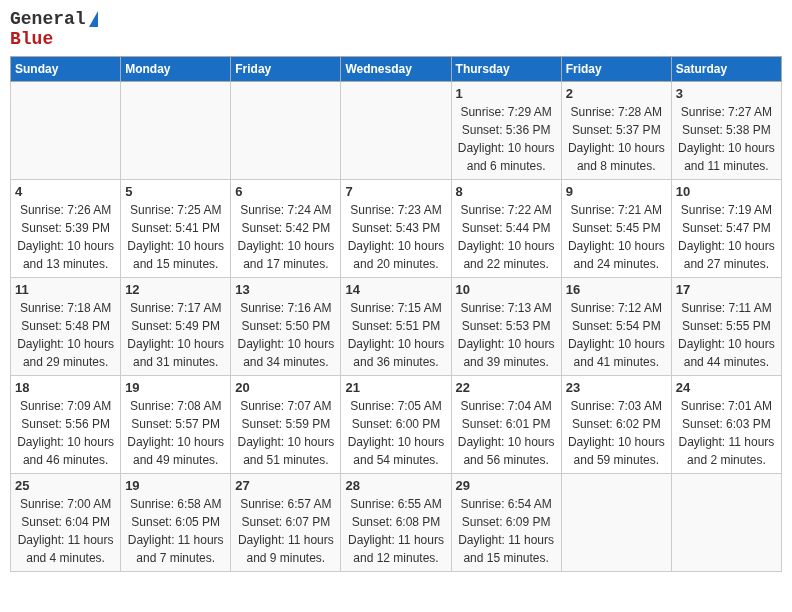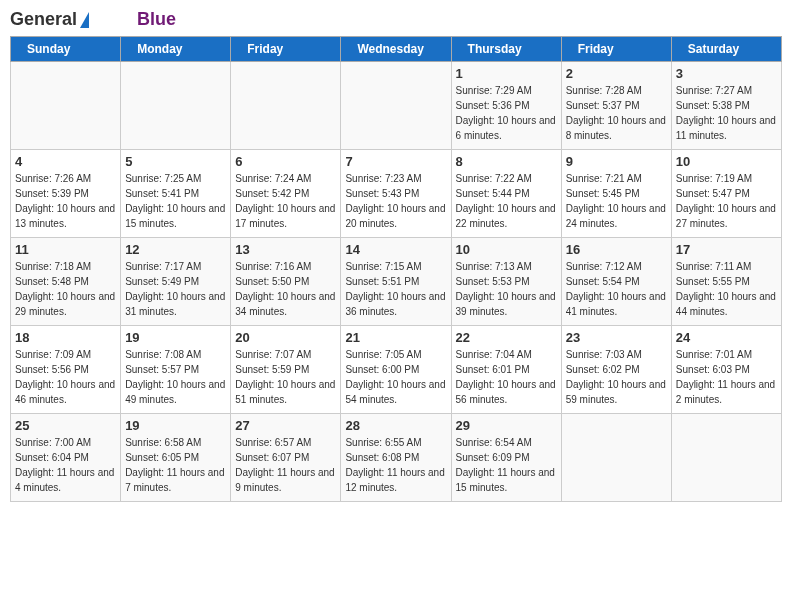--- a/index.html
+++ b/index.html
@@ -11,24 +11,25 @@
       padding: 10px;
     }
     .header {
       display: flex;
       justify-content: space-between;
       align-items: flex-start;
       margin-bottom: 6px;
     }
     .logo {
       display: flex;
-      flex-direction: row;
+      flex-direction: column;
       font-size: 18px;
       font-weight: bold;
       line-height: 1.1;
+      font-family: Liberation Mono, monospace;
     }
     .logo .general {
       color: #333;
     }
     .logo .blue {
       color: #1a6fc4;
     }
     .title-area {
       text-align: right;
     }
@@ -45,21 +46,21 @@
     table {
       width: 100%;
       border-collapse: collapse;
       table-layout: fixed;
     }
     thead tr th {
       background-color: #1a6fc4;
       color: #fff;
       font-size: 12px;
       font-weight: bold;
-      padding: 5px 16px;
+      padding: 5px 4px;
       text-align: left;
       border: 1px solid #aaa;
     }
     tbody tr td {
       vertical-align: top;
       border: 1px solid #ccc;
       padding: 4px 4px;
       font-size: 10px;
       color: #333;
       height: 88px;
@@ -69,37 +70,38 @@
       background: #f9f9f9;
     }
     .day-number {
       font-size: 13px;
       font-weight: bold;
       color: #333;
       display: block;
       margin-bottom: 2px;
     }
     .day-info {
-      font-size: 10px;
+      font-size: 12px;
       color: #333;
       line-height: 1.5;
+      text-align: center;
     }
     .empty-cell {
       background: #fff;
     }
   </style>
 </head>
 <body>
 
 <div class="header">
   <div class="logo">
     <div>
       <span class="general">General</span><span style="display:inline-block;width:0;height:0;border-left:9px solid transparent;border-bottom:16px solid #1a6fc4;margin-left:3px;vertical-align:middle;"></span>
     </div>
-    <div class="blue" style="color:#701a75;font-size:18px;font-weight:bold;margin-left:48px;">Blue</div>
+    <div class="blue" style="color:#b91c1c;font-size:18px;font-weight:bold;">Blue</div>
   </div>
   <div class="title-area">
   </div>
 </div>
 
 <table>
   <thead>
     <tr>
     <th>Sunday</th>
         <th>Monday</th>

